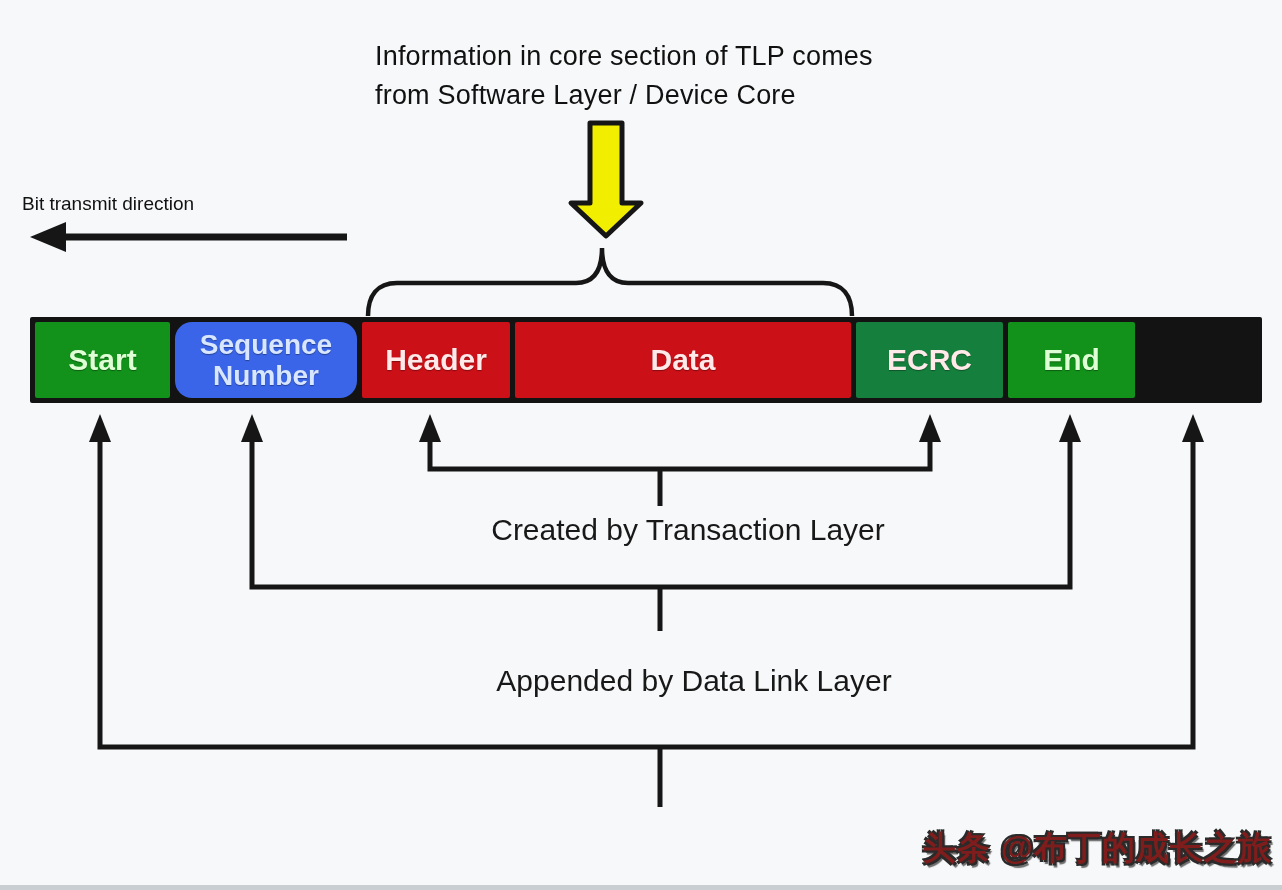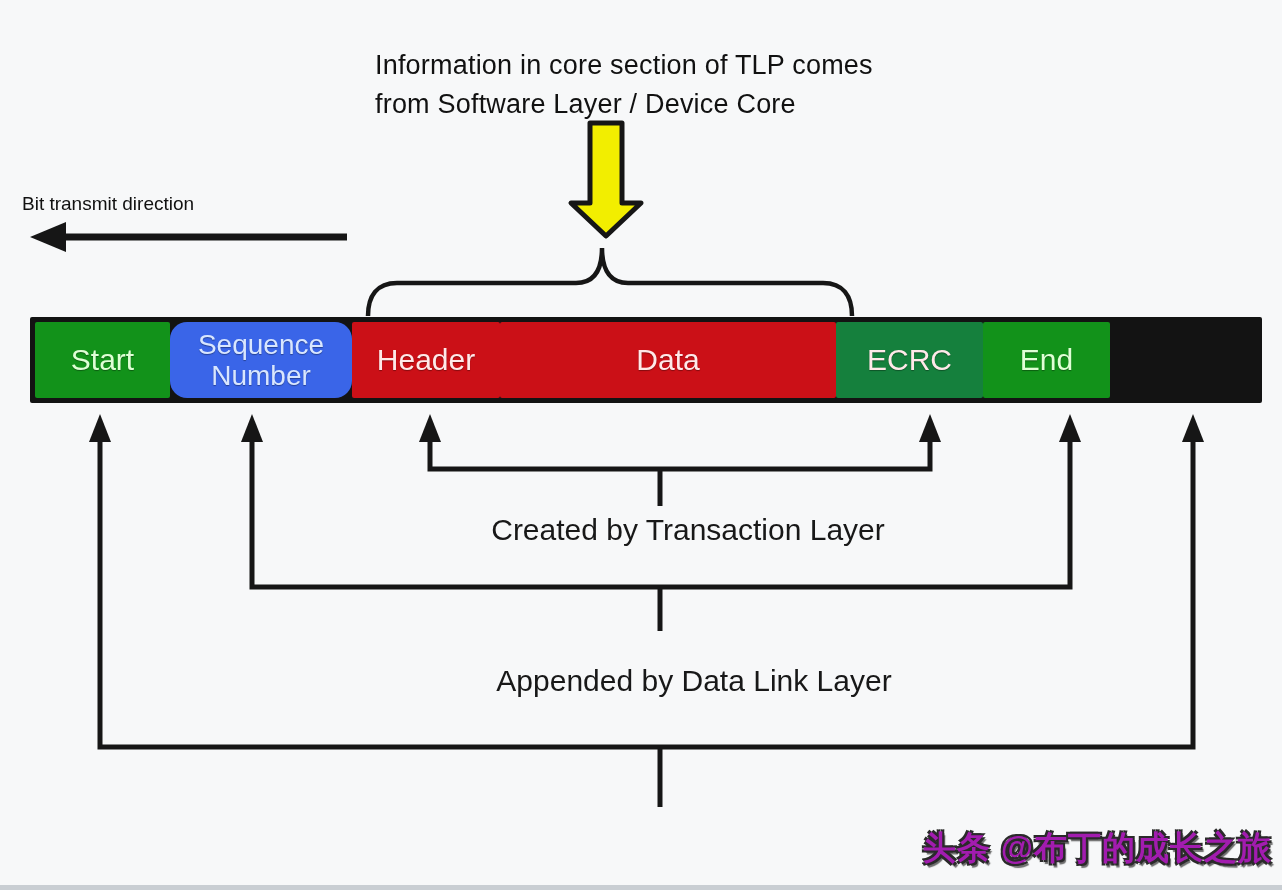--- a/index.html
+++ b/index.html
@@ -6,57 +6,58 @@
   #canvas{
     position:relative;
     width:1282px;height:890px;
     background:#f7f8f9;
     font-family:"Liberation Sans", sans-serif;
     color:#1a1a1a;
     overflow:hidden;
   }
   .abs{position:absolute;}
   #title{
-    left:375px;top:46px;
+    left:375px;top:37px;
     font-size:27px;line-height:39px;
     letter-spacing:.2px;
     color:#111;
   }
   #transmit-label{
     left:22px;top:193px;
     font-size:19px;color:#111;
   }
   #overlay{left:0;top:0;width:1282px;height:890px;pointer-events:none;}
   
   #packet-bar{
     left:30px;top:317px;width:1232px;height:86px;
     background:#131313;
-    display:flex;padding:5px;box-sizing:border-box;
+    display:flex;gap:5px;padding:5px;box-sizing:border-box;
     border-radius:2px;
+    font-weight:bold;
   }
   .segment{
     display:flex;align-items:center;justify-content:center;
     text-align:center;
     font-size:30px;
     border-radius:2px;
   }
   .segment .seg-label{text-shadow:0 1px 1px rgba(0,0,0,.35);}
   .segment.two-line{font-size:28px;line-height:31px;}
   
   .annot{
     font-size:30px;color:#181818;
     text-align:center;width:520px;
   }
   #transaction-label{left:428px;top:513px;}
   #datalink-label{left:434px;top:664px;}
   #phy-label{left:417px;top:826px;}
   #watermark{
     left:880px;top:826px;width:392px;
     font-size:33px;font-weight:bold;text-align:right;
-    color:#a21caf;letter-spacing:1px;
+    color:#7f1d1d;letter-spacing:1px;
     text-shadow:
       -2px -2px 0 #2a2a2a, 2px -2px 0 #2a2a2a,
       -2px 2px 0 #2a2a2a, 2px 2px 0 #2a2a2a,
       3px 4px 1px #6d6d6d;
   }
   #bottom-strip{left:0;top:885px;width:1282px;height:5px;background:#c9ced3;}
 </style>
 </head>
 <body>
 

